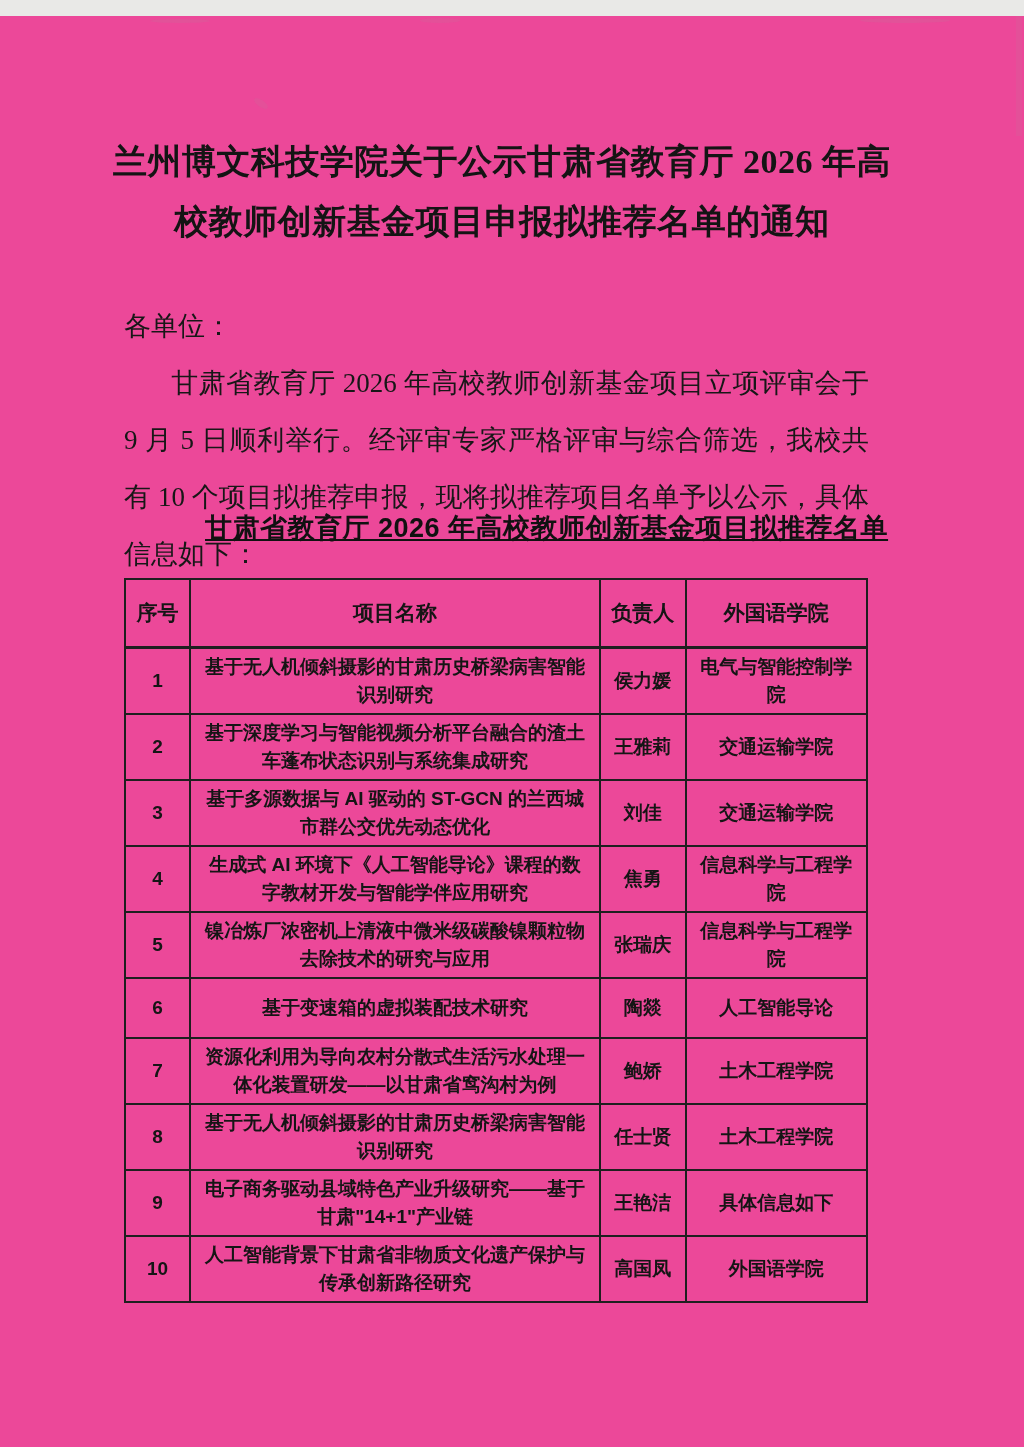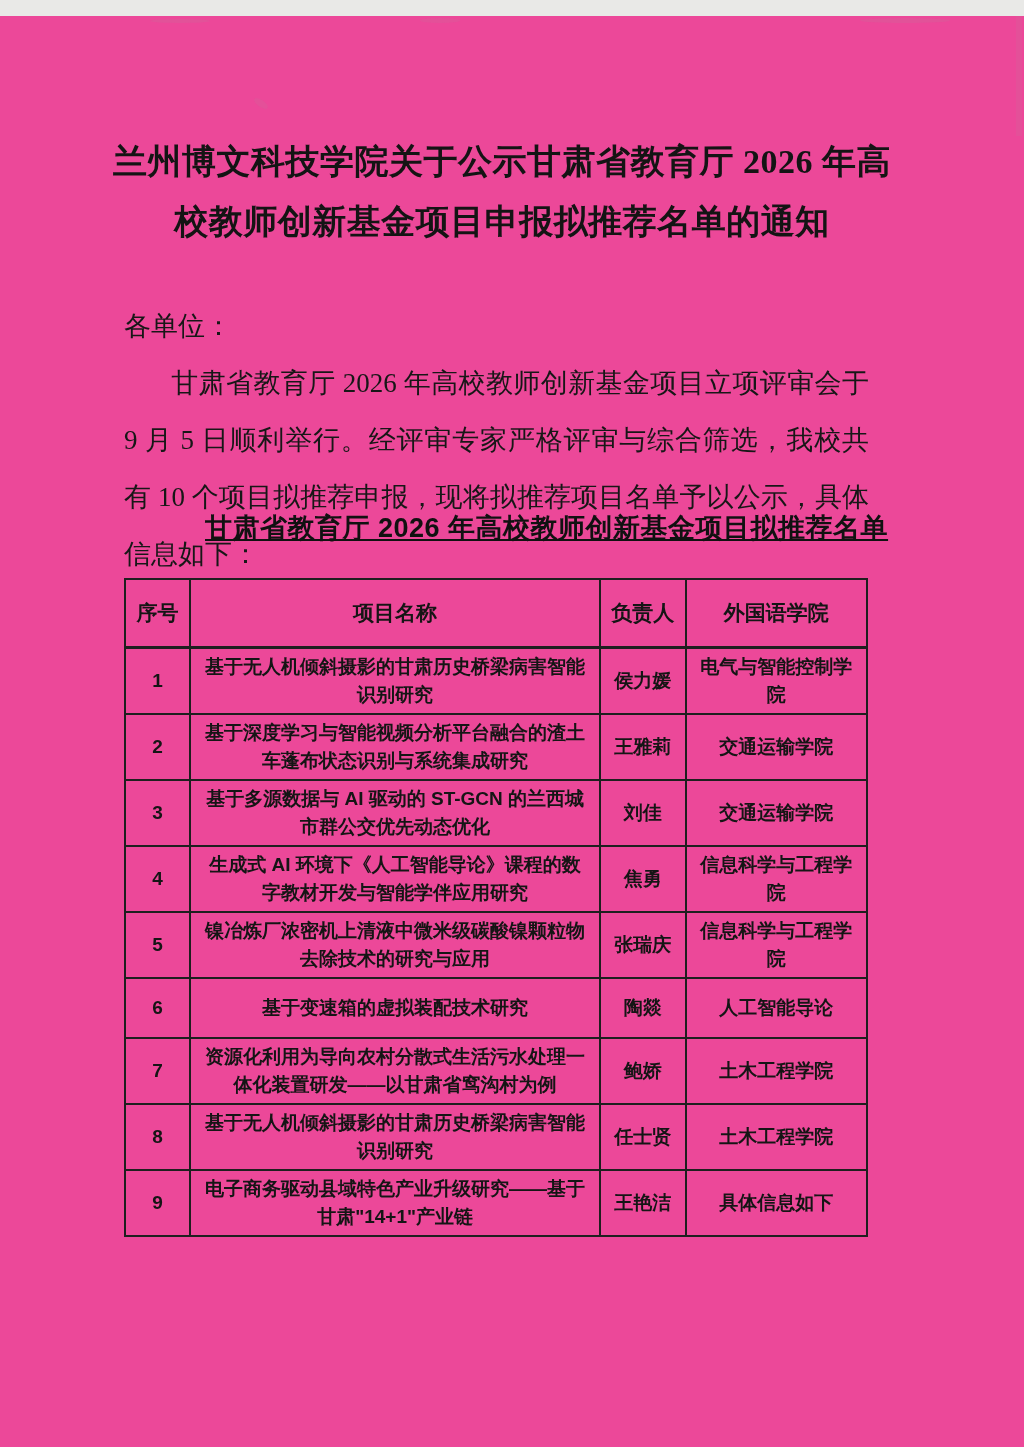--- a/index.html
+++ b/index.html
@@ -182,16 +182,22 @@
         <td class="cell-project">基于无人机倾斜摄影的甘肃历史桥梁病害智能识别研究</td>
         <td class="cell-leader">任士贤</td>
         <td class="cell-college">土木工程学院</td>
       </tr>
       <tr>
         <td class="cell-serial">9</td>
         <td class="cell-project">电子商务驱动县域特色产业升级研究——基于甘肃"14+1"产业链</td>
         <td class="cell-leader">王艳洁</td>
         <td class="cell-college">具体信息如下</td>
       </tr>
+      <tr>
+        <td class="cell-serial">10</td>
+        <td class="cell-project">人工智能背景下甘肃省非物质文化遗产保护与传承创新路径研究</td>
+        <td class="cell-leader">高国凤</td>
+        <td class="cell-college">外国语学院</td>
+      </tr>
     </tbody>
   </table>
 
 </div>
 
 </body></html>

